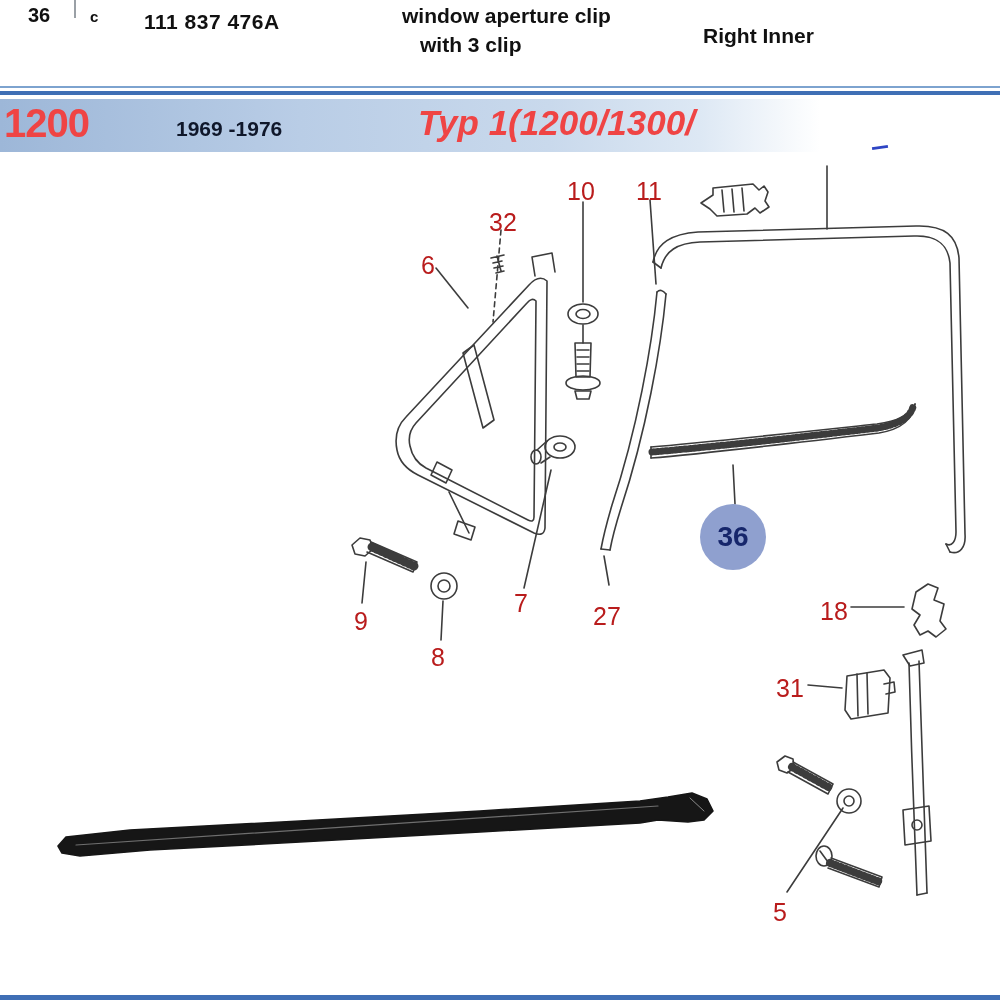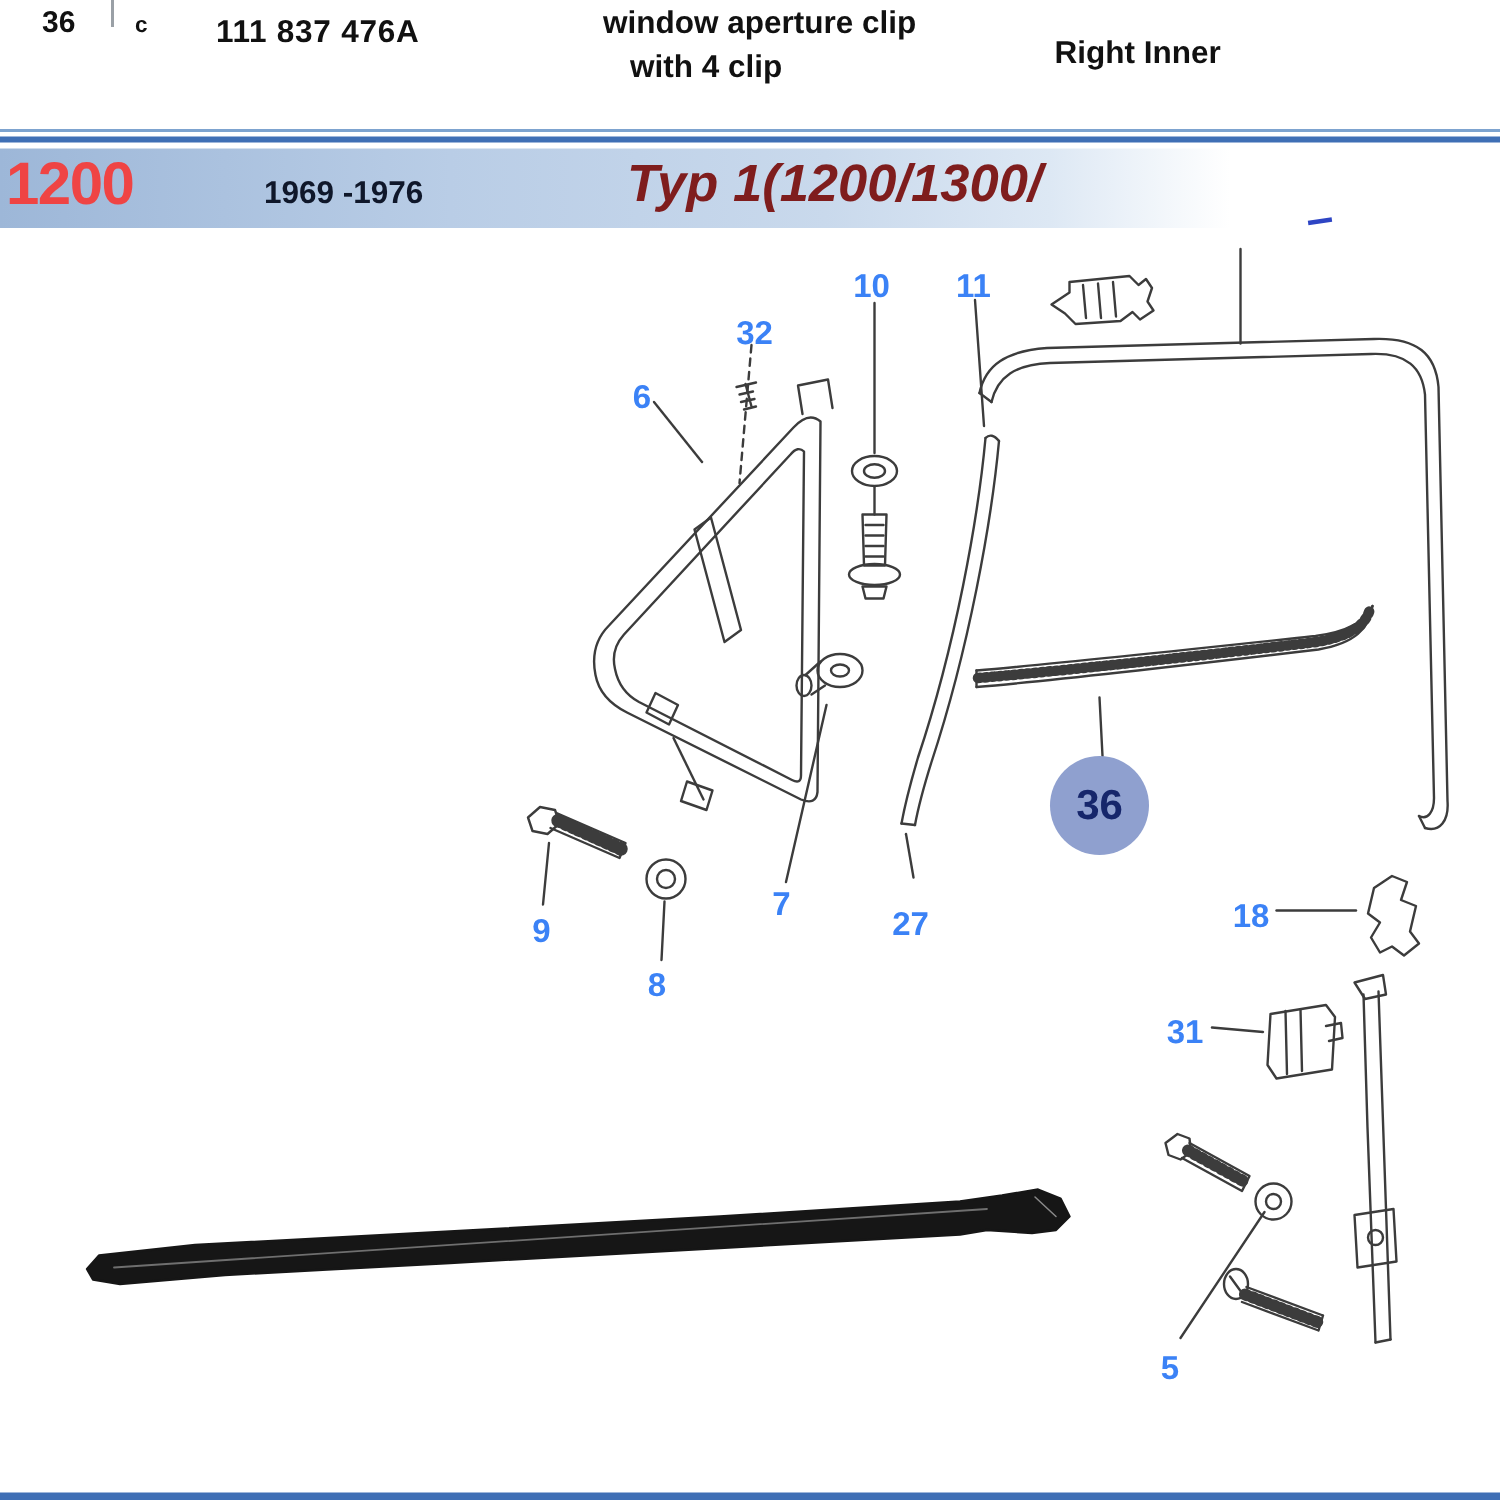--- a/index.html
+++ b/index.html
@@ -18,44 +18,44 @@
   .col-divider{left:74px;top:0;width:2px;height:18px;background:#9aa0a6;}
   
   .rule1{left:0;top:86px;width:1000px;height:2px;background:#7da3cf;}
   .rule2{left:0;top:91px;width:1000px;height:4px;background:#3f6fb5;}
   .band{
     left:0;top:99px;width:1000px;height:53px;
     background:linear-gradient(90deg,#9db7d8 0%,#b9cde6 30%,#c9d9ec 55%,#dde8f4 70%,#ffffff 82%);
   }
   .model{left:4px;top:101px;font-size:40px;font-weight:700;color:#ef4444;letter-spacing:-1px;}
   .years{left:176px;top:117px;font-size:21px;font-weight:700;color:#0f172a;}
-  .type-label{left:418px;top:103px;font-size:35px;font-weight:700;font-style:italic;color:#7f1d1d;}
+  .type-label{left:418px;top:103px;font-size:35px;font-weight:700;font-style:italic;color:#ef4444;}
   .tick{left:872px;top:146px;width:16px;height:3px;background:#2e45c4;transform:rotate(-8deg);}
   .bottom-rule{left:0;bottom:0;width:1000px;height:5px;background:#3f6fb5;}
   
   .callout{
     position:absolute;transform:translate(-50%,-50%);
-    font-size:22px;font-weight:700;color:#3b82f6;white-space:nowrap;
+    font-size:25px;font-weight:400;color:#b91c1c;white-space:nowrap;
   }
   .highlight-circle{
     position:absolute;left:700px;top:504px;width:66px;height:66px;border-radius:50%;
     background:#8fa0cf;display:flex;align-items:center;justify-content:center;
     font-size:28px;font-weight:700;color:#16266b;
   }
   svg{position:absolute;left:0;top:150px;}
 </style>
 </head>
 <body>
 
 <div class="abs col-divider"></div>
 <span class="abs ref-no">36</span>
 <span class="abs code">c</span>
 <span class="abs part-number">111 837 476A</span>
 <span class="abs desc1">window aperture clip</span>
-<span class="abs desc2">with 4 clip</span>
+<span class="abs desc2">with 3 clip</span>
 <span class="abs pos-label">Right Inner</span>
 
 <div class="abs rule1"></div>
 <div class="abs rule2"></div>
 <div class="abs band"></div>
 <span class="abs model">1200</span>
 <span class="abs years">1969 -1976</span>
 <span class="abs type-label">Typ 1(1200/1300/</span>
 <div class="abs tick"></div>
 

